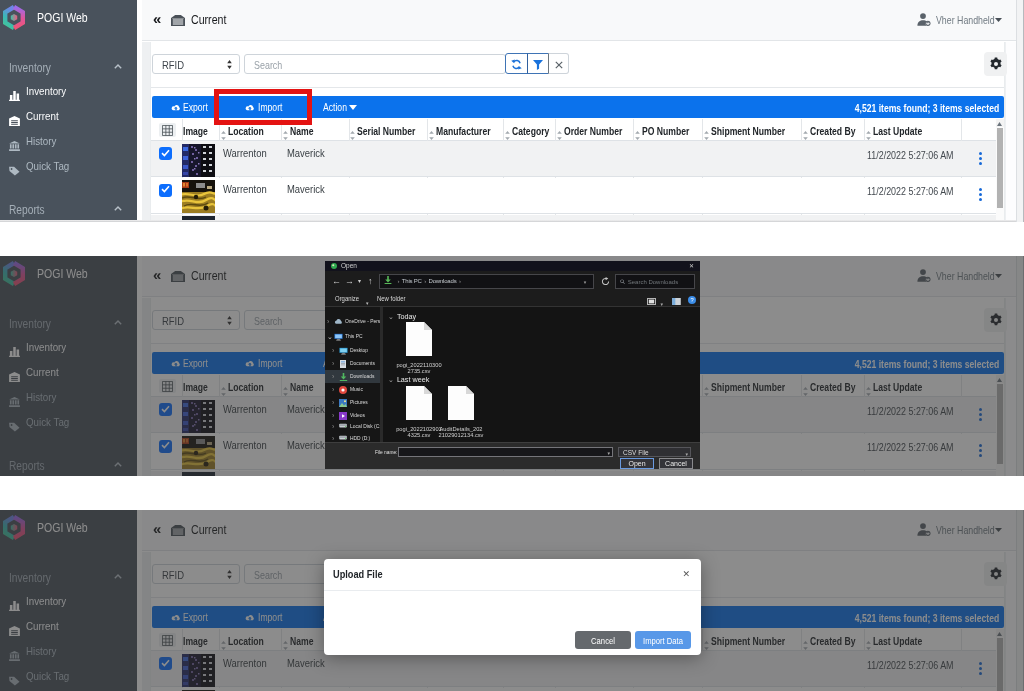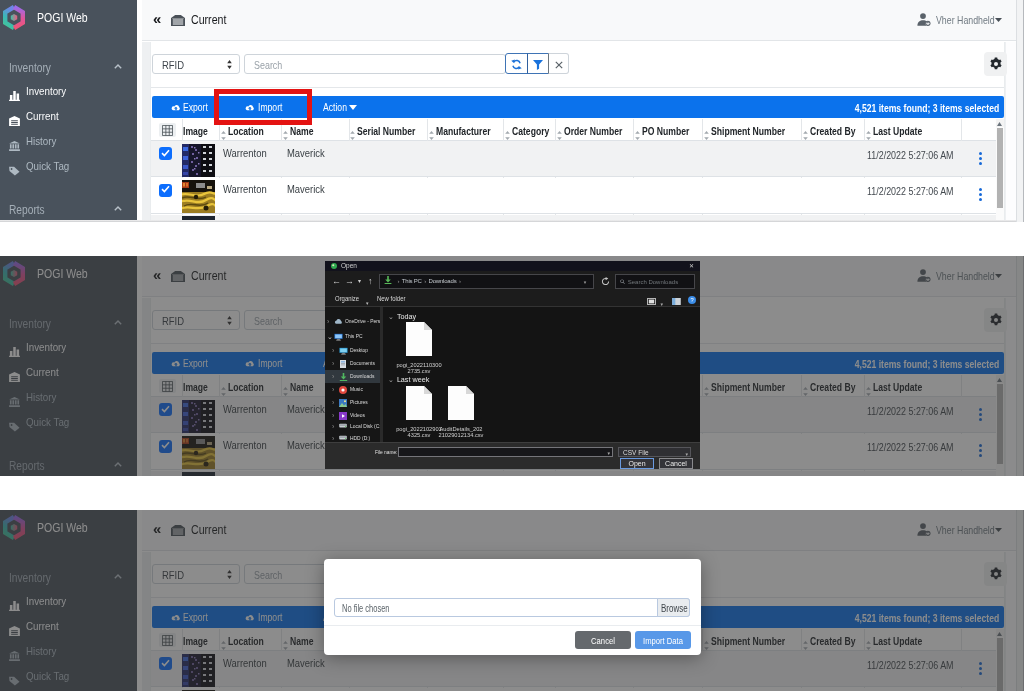--- a/index.html
+++ b/index.html
@@ -1235,27 +1235,23 @@
             <div class="tsbthumb"></div>
           </div>
         </div>
       </div>
       <div class="psb">
         <div class="psbthumb"></div>
       </div>
     </div>
     <div class="ovl"></div>
     <div class="umodal">
-      <div class="umbody">
-        <div class="uminput">
-          <b>No file chosen</b>
-          <div class="umbrowse">
-            <b>Browse</b>
-          </div>
-        </div>
+      <div class="umh">
+        <b>Upload File</b>
+        <span class="umx">✕</span>
       </div>
       <div class="umfoot">
         <div class="umcancel">
           <b>Cancel</b>
         </div>
         <div class="umimport">
           <b>Import Data</b>
         </div>
       </div>
     </div>

